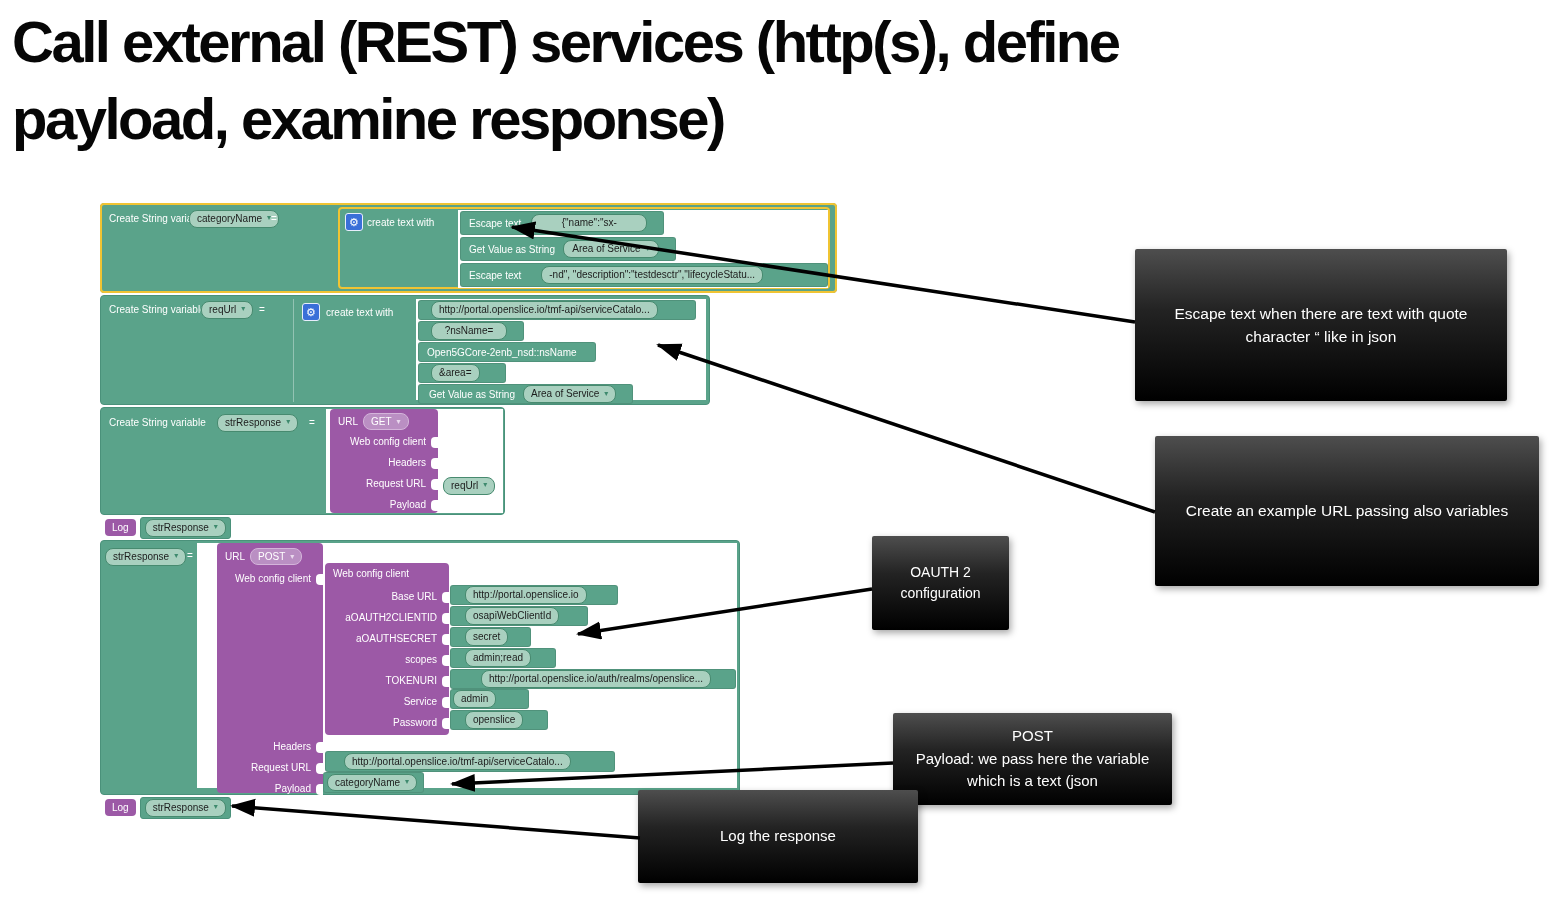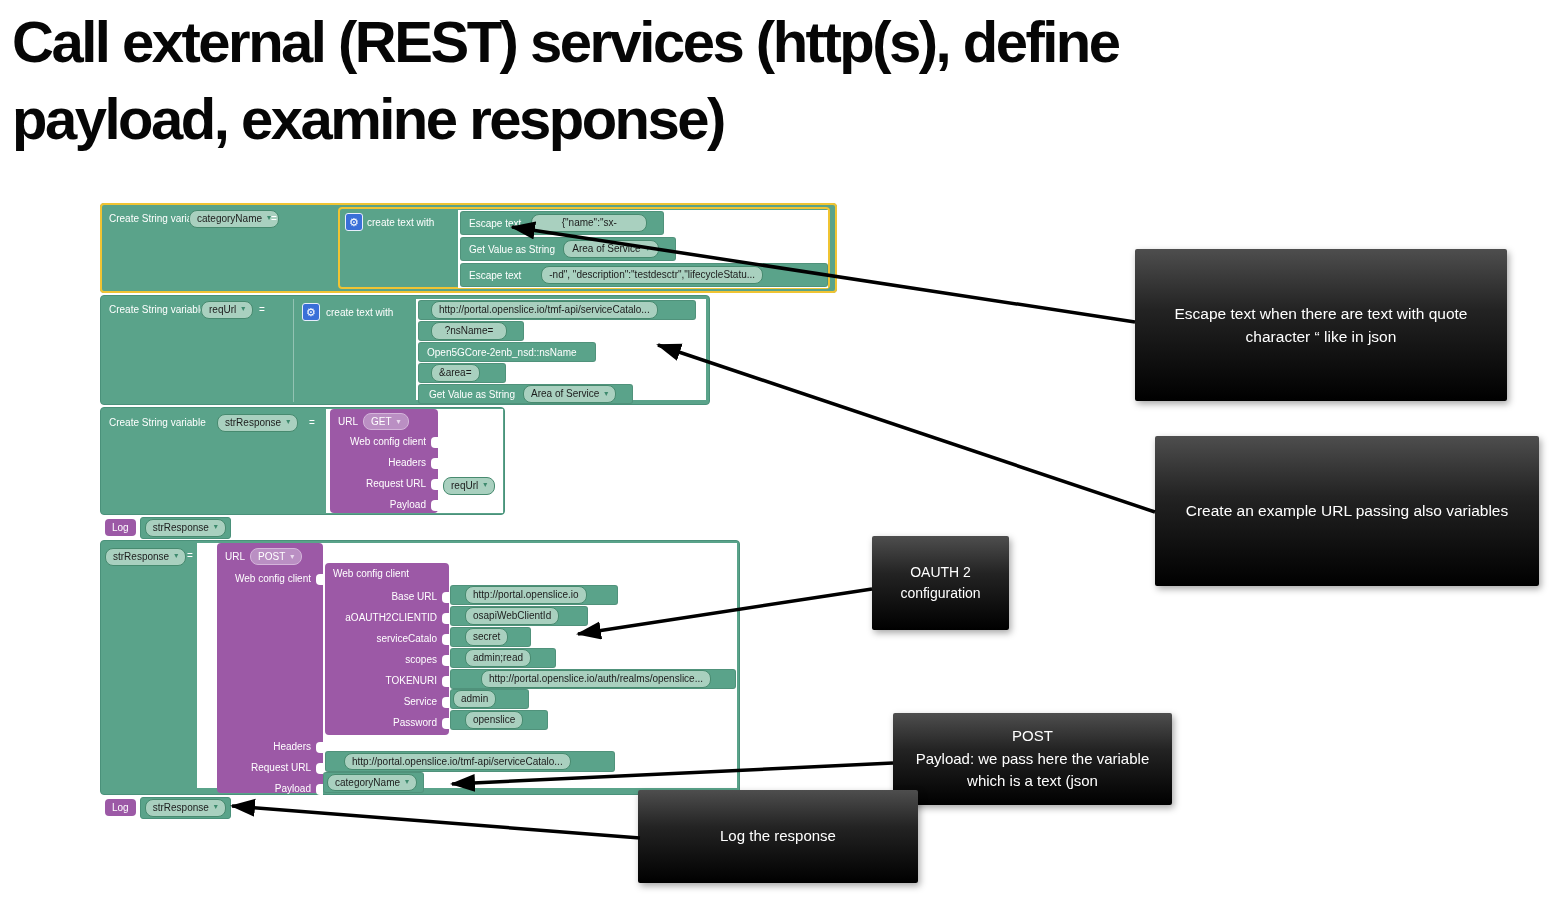--- a/index.html
+++ b/index.html
@@ -172,21 +172,21 @@
       <span class="wlab" style="left:8px;top:5px">Web config client</span>
       <div class="prow" style="top:24px">
         <span class="plab">Base URL</span>
         <span class="notch"></span>
       </div>
       <div class="prow" style="top:45px">
         <span class="plab">aOAUTH2CLIENTID</span>
         <span class="notch"></span>
       </div>
       <div class="prow" style="top:66px">
-        <span class="plab">serviceCatalo</span>
+        <span class="plab">aOAUTHSECRET</span>
         <span class="notch"></span>
       </div>
       <div class="prow" style="top:87px">
         <span class="plab">scopes</span>
         <span class="notch"></span>
       </div>
       <div class="prow" style="top:108px">
         <span class="plab">TOKENURI</span>
         <span class="notch"></span>
       </div>

